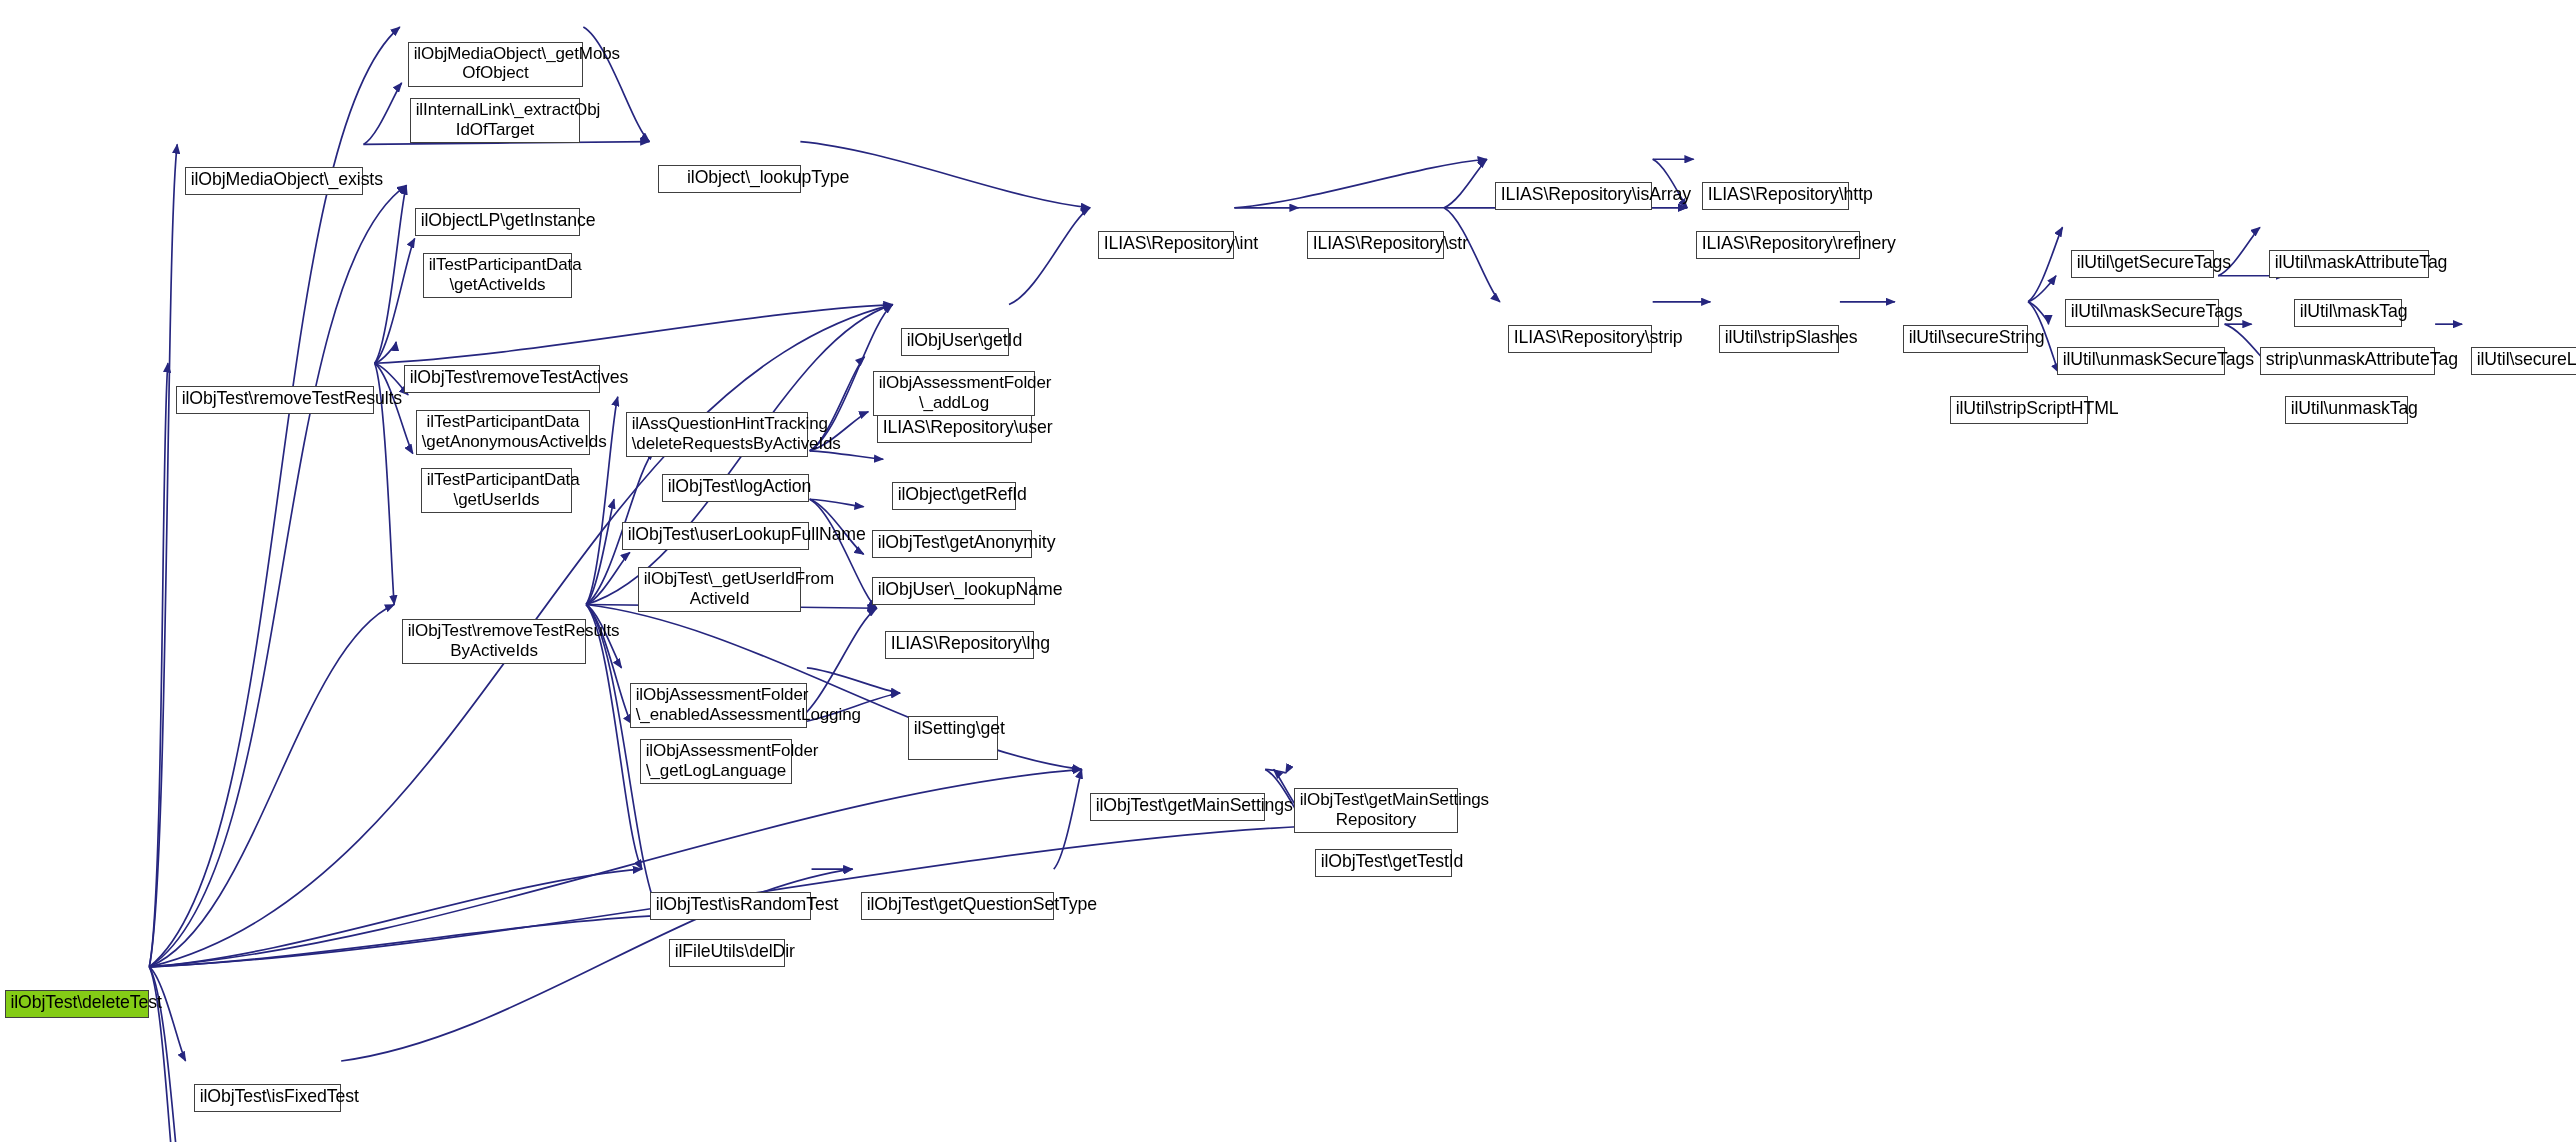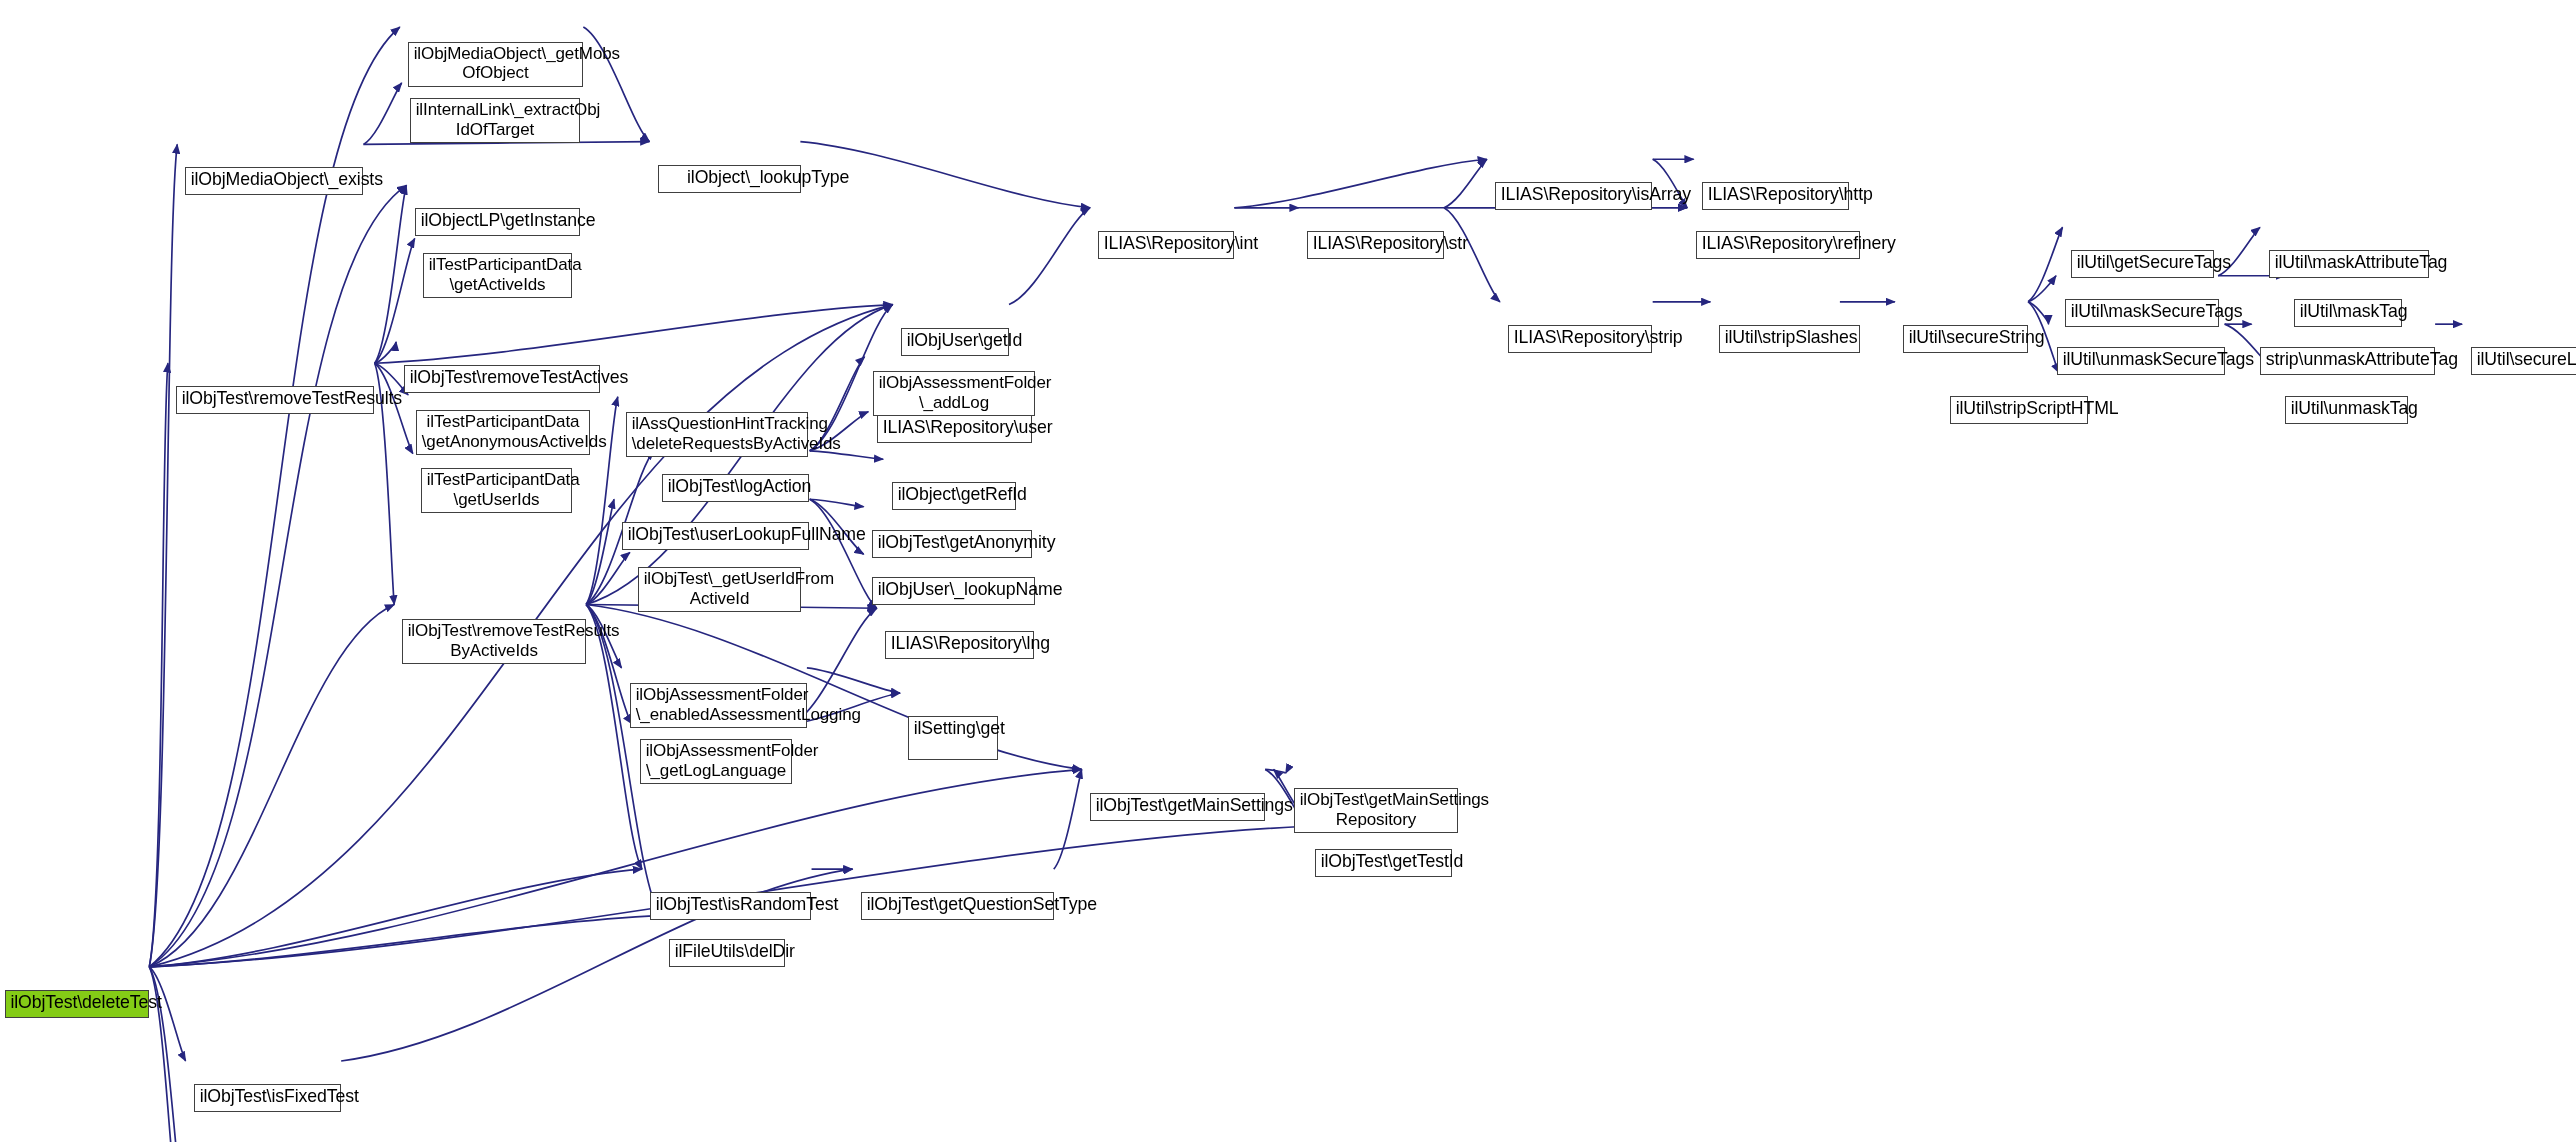--- a/index.html
+++ b/index.html
@@ -170,21 +170,21 @@
       <div class="node" style="left: 1315px; top: 812px; width: 137px; height: 28px;"><span class="lbl">ilObjTest\getTestId</span></div>
       <div class="node" style="left: 650px; top: 855px; width: 161px; height: 28px;"><span class="lbl">ilObjTest\isRandomTest</span></div>
       <div class="node" style="left: 861px; top: 855px; width: 193px; height: 28px;"><span class="lbl">ilObjTest\getQuestionSetType</span></div>
       <div class="node" style="left: 669px; top: 902px; width: 116px; height: 28px;"><span class="lbl">ilFileUtils\delDir</span></div>
       <div class="node" style="left: 1098px; top: 194px; width: 136px; height: 28px;"><span class="lbl">ILIAS\Repository\int</span></div>
       <div class="node" style="left: 1307px; top: 194px; width: 137px; height: 28px;"><span class="lbl">ILIAS\Repository\str</span></div>
       <div class="node" style="left: 1495px; top: 145px; width: 157px; height: 28px;"><span class="lbl">ILIAS\Repository\isArray</span></div>
       <div class="node" style="left: 1702px; top: 145px; width: 147px; height: 28px;"><span class="lbl">ILIAS\Repository\http</span></div>
       <div class="node" style="left: 1696px; top: 194px; width: 164px; height: 28px;"><span class="lbl">ILIAS\Repository\refinery</span></div>
       <div class="node" style="left: 1508px; top: 288px; width: 144px; height: 28px;"><span class="lbl">ILIAS\Repository\strip</span></div>
-      <div class="node" style="left: 1719px; top: 288px; width: 141px; height: 28px;"><span class="lbl">ilUtil\stripSlashes</span></div>
+      <div class="node" style="left: 1719px; top: 288px; width: 120px; height: 28px;"><span class="lbl">ilUtil\stripSlashes</span></div>
       <div class="node" style="left: 1903px; top: 288px; width: 125px; height: 28px;"><span class="lbl">ilUtil\secureString</span></div>
       <div class="node" style="left: 2071px; top: 213px; width: 143px; height: 28px;"><span class="lbl">ilUtil\getSecureTags</span></div>
       <div class="node" style="left: 2065px; top: 262px; width: 154px; height: 28px;"><span class="lbl">ilUtil\maskSecureTags</span></div>
       <div class="node" style="left: 2057px; top: 310px; width: 168px; height: 28px;"><span class="lbl">ilUtil\unmaskSecureTags</span></div>
       <div class="node" style="left: 1950px; top: 359px; width: 138px; height: 28px;"><span class="lbl">ilUtil\stripScriptHTML</span></div>
       <div class="node" style="left: 2269px; top: 213px; width: 160px; height: 28px;"><span class="lbl">ilUtil\maskAttributeTag</span></div>
       <div class="node" style="left: 2294px; top: 262px; width: 108px; height: 28px;"><span class="lbl">ilUtil\maskTag</span></div>
       <div class="node" style="left: 2260px; top: 310px; width: 175px; height: 28px;"><span class="lbl">strip\unmaskAttributeTag</span></div>
       <div class="node" style="left: 2285px; top: 359px; width: 123px; height: 28px;"><span class="lbl">ilUtil\unmaskTag</span></div>
       <div class="node" style="left: 2471px; top: 310px; width: 112px; height: 28px;"><span class="lbl">ilUtil\secureLink</span></div>

